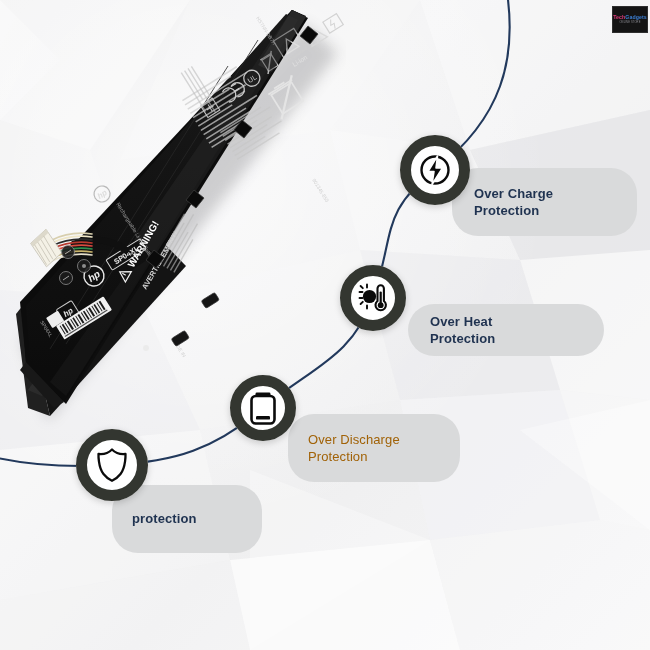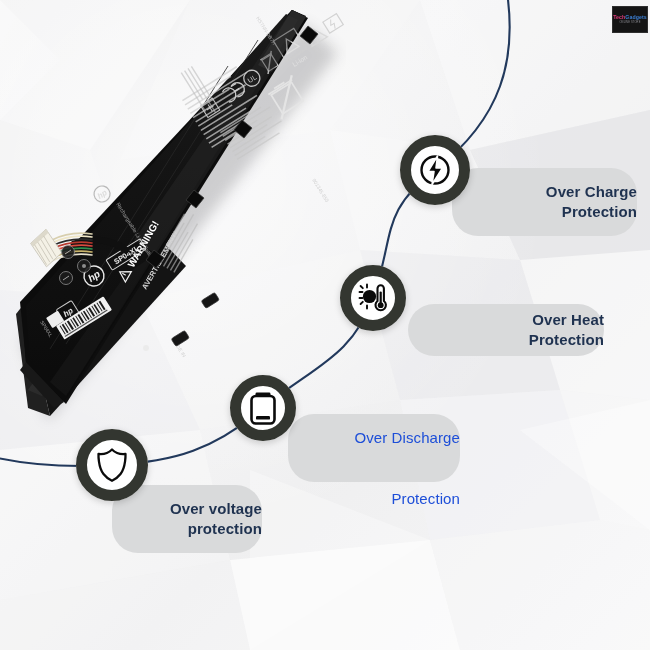--- a/index.html
+++ b/index.html
@@ -105,27 +105,26 @@
     background: #d9dadb;
     border-radius: 26px;
     display: flex;
     flex-direction: column;
     justify-content: center;
     box-sizing: border-box;
     z-index: 4;
   }
   .pill .line {
     color: #1f3250;
-    font-size: 15px;
+    font-size: 13px;
     line-height: 1.33;
     letter-spacing: 0.1px;
-    text-align: right;
   }
   .pill.bold .line { font-weight: bold; }
-  .pill.regular .line { font-weight: normal; color: #1d4ed8; margin-top: 41px; }
+  .pill.regular .line { font-weight: normal; color: #a16207; }
 
   
   #node-charge    { left: 400px; top: 135px; width: 70px; height: 70px; }
   #node-heat      { left: 340px; top: 265px; width: 66px; height: 66px; }
   #node-discharge { left: 230px; top: 375px; width: 66px; height: 66px; }
   #node-voltage   { left: 76px;  top: 429px; width: 72px; height: 72px; }
 
   #pill-charge    { left: 452px; top: 168px; width: 185px; height: 68px; padding-left: 22px; }
   #pill-heat      { left: 408px; top: 304px; width: 196px; height: 52px; padding-left: 22px; }
   #pill-discharge { left: 288px; top: 414px; width: 172px; height: 68px; padding-left: 20px; }
@@ -525,17 +524,16 @@
     <div class="line">Over Heat</div>
     <div class="line">Protection</div>
   </div>
 
   <div class="pill regular" id="pill-discharge">
     <div class="line">Over Discharge</div>
     <div class="line">Protection</div>
   </div>
 
   <div class="pill bold" id="pill-voltage">
-    <div class="line">Over voltage</div>
     <div class="line">protection</div>
   </div>
 
 </div>
 
 </body></html>

